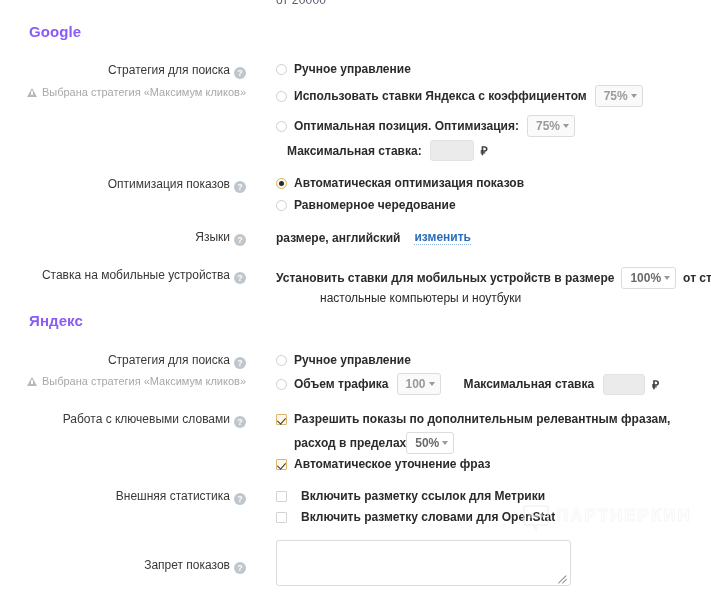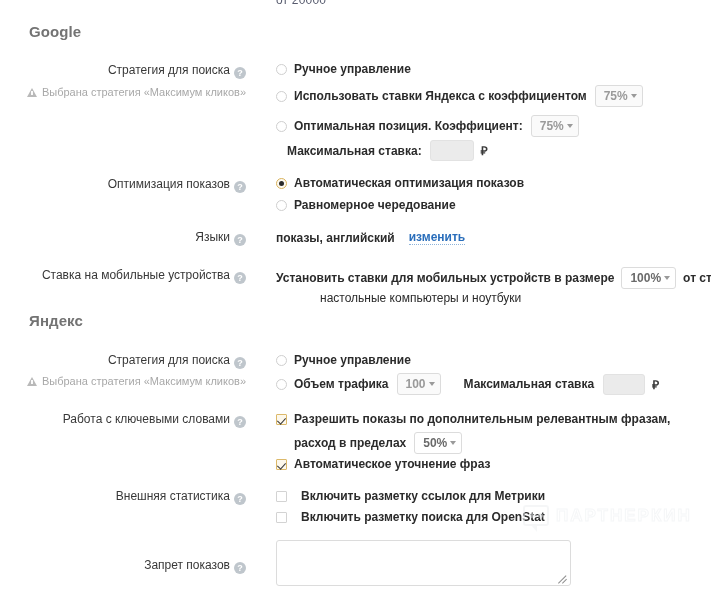--- a/index.html
+++ b/index.html
@@ -26,21 +26,21 @@
     letter-spacing: .2px;
     opacity: .85;
   }
 
   
   .section-title {
     position: absolute;
     left: 29px;
     font-size: 15px;
     font-weight: bold;
-    color: #737373;
+    color: #8b5cf6;
     letter-spacing: .1px;
   }
   #sec-google { top: 23px; }
   #sec-yandex { top: 312px; }
   .lbl-wrap {
     position: absolute;
     left: 0; width: 246px;
     text-align: right;
     font-size: 12px;
     color: #383838;
@@ -284,21 +284,21 @@
   <span class="radio"></span>
   <span>Использовать ставки Яндекса с коэффициентом</span>
   <span class="dd shaded" style="margin-left:8px;">
     <span>75%</span>
     <span class="caret"></span>
   </span>
 </div>
 
 <div class="opt-row" style="top:115px;">
   <span class="radio"></span>
-  <span>Оптимальная позиция. Коэффициент:</span>
+  <span>Оптимальная позиция. Оптимизация:</span>
   <span class="dd shaded" style="margin-left:8px;">
     <span>75%</span>
     <span class="caret"></span>
   </span>
 </div>
 
 <div class="opt-row" style="top:140px; left:287px;">
   <span>Максимальная ставка:</span>
   <span class="inp-disabled wide" style="margin-left:8px;" title=""></span>
   <span class="rub">₽</span>
@@ -313,21 +313,21 @@
 </div>
 <div class="opt-row" style="top:198px;">
   <span class="radio"></span>
   <span>Равномерное чередование</span>
 </div>
 
 <div class="lbl-wrap" style="top:230px;">
   <span>Языки</span><span class="q">?</span>
 </div>
 <div class="opt-row" style="top:230px;">
-  <span>показы, английский</span>
+  <span>размере, английский</span>
   <span class="lnk" style="margin-left:14px;">изменить</span>
 </div>
 
 <div class="lbl-wrap" style="top:268px;padding-left:23px;">
   <span>Ставка на мобильные устройства</span><span class="q">?</span>
 </div>
 <div class="opt-row" style="top:267px;">
   <span>Установить ставки для мобильных устройств в размере</span>
   <span class="dd" style="margin:0 7px;">
     <span>100%</span>
@@ -365,40 +365,40 @@
 
 <div class="lbl-wrap" style="top:412px;padding-left:20px;">
   <span>Работа с ключевыми словами</span><span class="q">?</span>
 </div>
 <div class="opt-row" style="top:412px;">
   <span class="cb on"></span>
   <span>Разрешить показы по дополнительным релевантным фразам,</span>
 </div>
 <div class="opt-row" style="top:432px; left:294px;">
   <span>расход в пределах</span>
-  <span class="dd" style="margin-left:8px;align-items:flex-end;">
+  <span class="dd" style="align-items:flex-end;">
     <span>50%</span>
     <span class="caret"></span>
   </span>
 </div>
 <div class="opt-row" style="top:457px;">
   <span class="cb on"></span>
   <span>Автоматическое уточнение фраз</span>
 </div>
 
 <div class="lbl-wrap" style="top:489px;">
   <span>Внешняя статистика</span><span class="q">?</span>
 </div>
 <div class="opt-row" style="top:489px;">
   <span class="cb"></span>
   <span style="margin-left:7px;">Включить разметку ссылок для Метрики</span>
 </div>
 <div class="opt-row" style="top:510px;">
   <span class="cb"></span>
-  <span style="margin-left:7px;">Включить разметку поиска для OpenStat</span>
+  <span style="margin-left:7px;">Включить разметку словами для OpenStat</span>
 </div>
 
 <div class="lbl-wrap" style="top:549px;margin-top:9px;">
   <span>Запрет показов</span><span class="q">?</span>
 </div>
 <div class="ta" title="">
   <span class="grip">
       <i></i>
       <i></i>
     </span>

